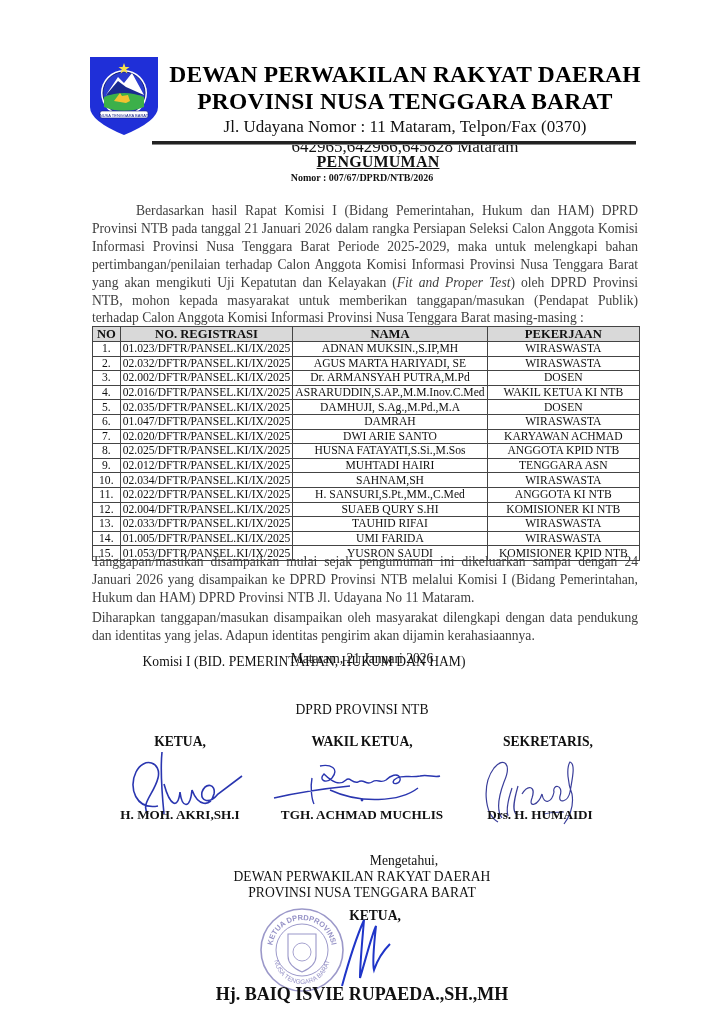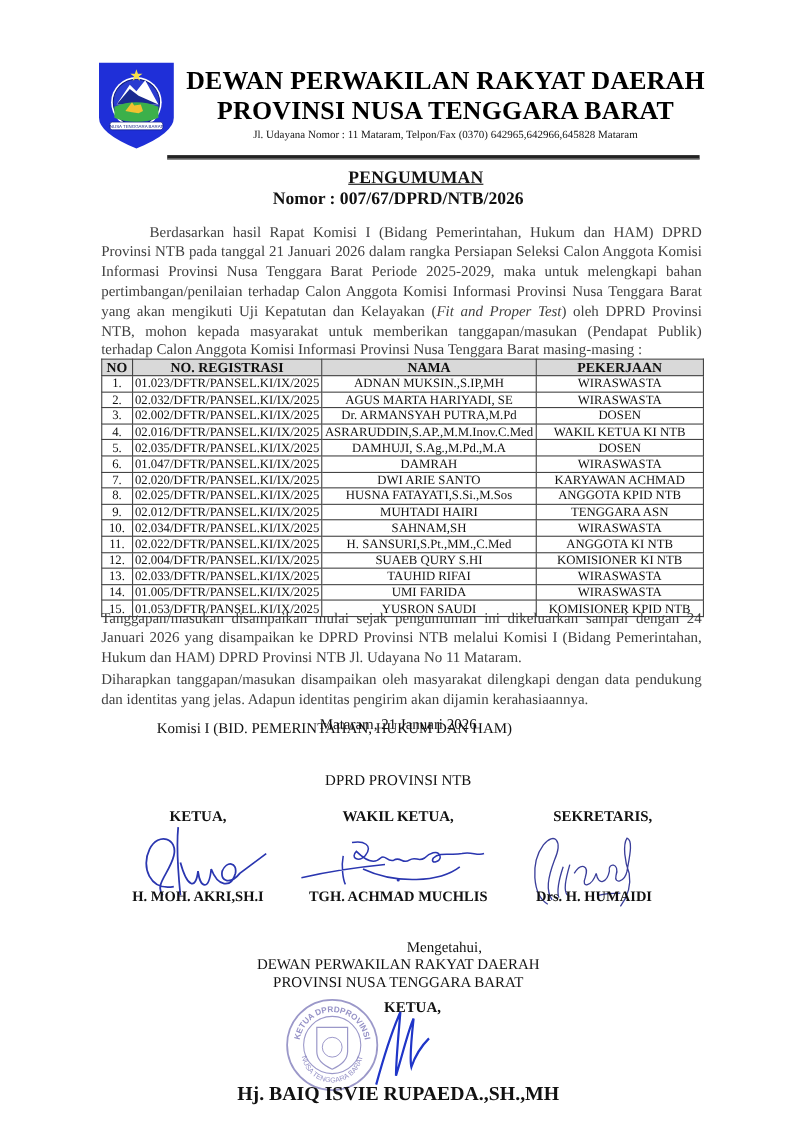--- a/index.html
+++ b/index.html
@@ -6,27 +6,27 @@
   body { width: 724px; height: 1024px; position: relative; overflow: hidden;
          font-family: "Liberation Serif", "DejaVu Serif", serif; color: #111; }
   .abs { position: absolute; }
 
   
   #logo { left: 88px; top: 55px; width: 72px; height: 82px; }
   .lh-title { left: 160px; width: 490px; text-align: center; font-weight: bold;
               font-size: 23.5px; line-height: 27px; letter-spacing: 0.2px; color: #000; }
   #lh1 { top: 61px; }
   #lh2 { top: 88px; }
-  #lh-addr { left: 160px; width: 490px; top: 117px; text-align: center; font-size: 10px; color: #111; }
+  #lh-addr { left: 160px; width: 490px; top: 117px; text-align: center; font-size: 17px; color: #111; }
   #rule { left: 152px; top: 141px; width: 484px; height: 3px; background: #222; border-bottom: 1px solid #888; }
 
   
   #ann-title { left: 16px; width: 724px; top: 153px; text-align: center; font-weight: bold;
                font-size: 16px; text-decoration: underline; letter-spacing: 0.2px; }
-  #ann-number { left: 0; width: 724px; top: 172px; text-align: center; font-weight: bold; font-size: 16px; }
+  #ann-number { left: 0; width: 724px; top: 172px; text-align: center; font-weight: bold; font-size: 10px; }
 
   
   .para { left: 92px; width: 546px; font-size: 13.6px; line-height: 17.9px; text-align: justify; color: #404040; }
   #para1 { top: 202px; text-indent: 44px; }
   #para2 { top: 553px; }
   #para3 { top: 609px; }
 
   
   #cand-table { left: 92px; top: 326px; width: 548px; border-collapse: collapse; font-size: 11.6px; }
   #cand-table th, #cand-table td { border: 1px solid #444; text-align: center; padding: 0 2px;

